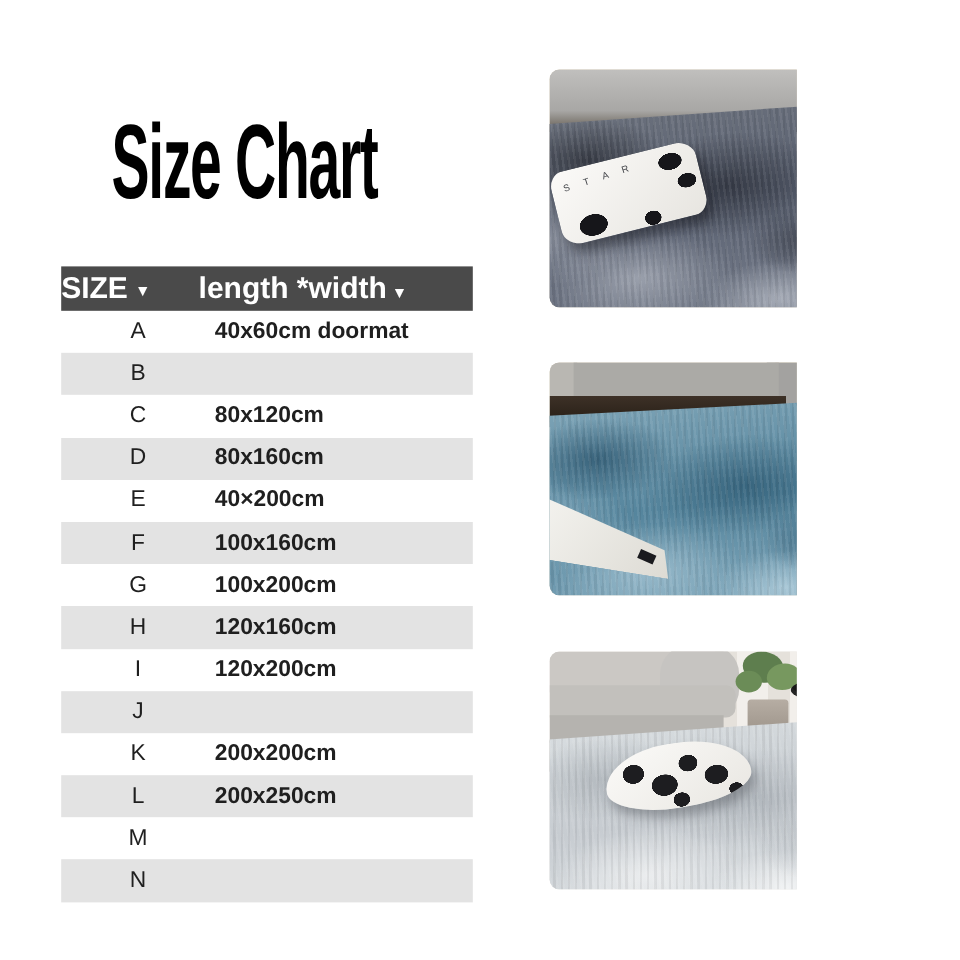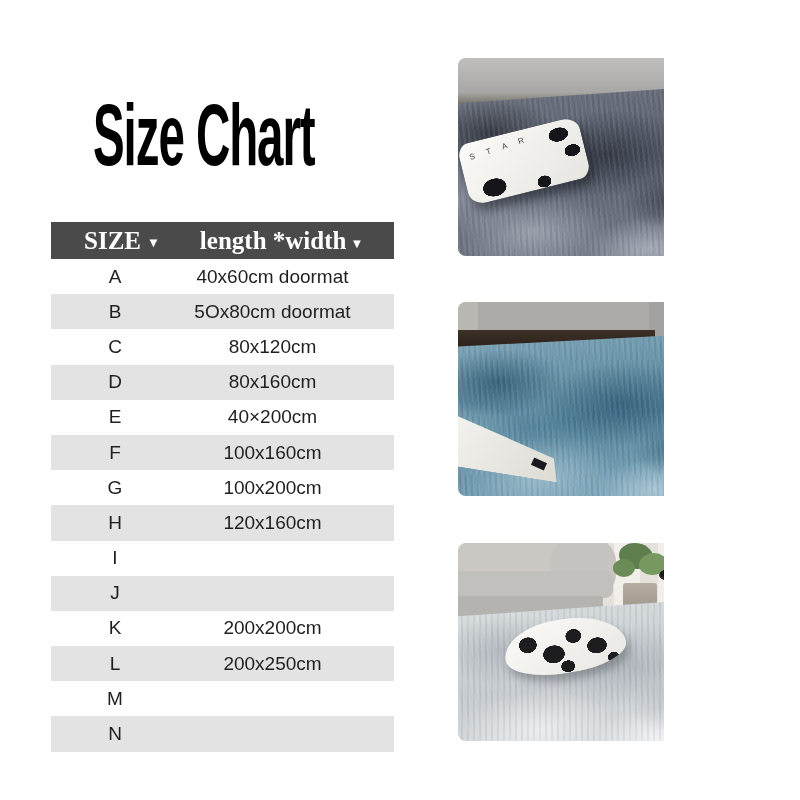--- a/index.html
+++ b/index.html
@@ -8,30 +8,30 @@
 
   
   .title{position:absolute;left:93px;top:84px;margin:0;font-size:88px;font-weight:bold;
          color:#000;letter-spacing:-2px;transform:scaleX(.54);transform-origin:left top;
          white-space:nowrap;}
 
   
   .thead{position:absolute;left:51px;top:222px;width:343px;height:37px;background:#4a4a4a;
          color:#fff;display:flex;align-items:center;padding:0;box-sizing:border-box;
          font-weight:bold;font-size:25px;}
-  .thead .h-size{margin-left:33px;font-family:Liberation Serif, serif;}
+  .thead .h-size{}
   .thead .arrow{font-size:13px;margin-left:6px;position:relative;top:2px;}
-  .thead .h-dim{margin-left:40px;font-family:Liberation Serif, serif;}
+  .thead .h-dim{margin-left:40px;}
   .thead .arrow2{font-size:13px;margin-left:4px;position:relative;top:3px;}
 
   .tbody{position:absolute;left:51px;top:259px;width:343px;}
   .row{display:flex;align-items:center;height:35.2px;font-size:19px;color:#1f1f1f;}
   .row.alt{background:#e3e3e3;}
   .col-size{width:128px;text-align:center;}
-  .col-dim{flex:1;text-align:center;margin-right:28px;}
+  .col-dim{flex:1;text-align:left;margin-right:28px;font-weight:bold;}
 
   
   .photo{position:absolute;left:458px;width:329px;border-radius:8px;overflow:hidden;margin:0;}
   .photo div{position:absolute;}
   .fur::after{content:"";position:absolute;inset:0;
       background:repeating-linear-gradient(86deg,rgba(255,255,255,.07) 0 2px,transparent 2px 5px),
                  repeating-linear-gradient(94deg,rgba(0,0,0,.06) 0 2px,transparent 2px 6px);}
 
   
   .photo1{top:58px;height:198px;background:#d2c8b5;}
@@ -162,21 +162,20 @@
     <span class="arrow2">▼</span>
   </div>
 
   <div class="tbody">
       <div class="row">
       <span class="col-size">A</span>
       <span class="col-dim">40x60cm doormat</span>
     </div>
       <div class="row alt">
       <span class="col-size">B</span>
-      <span class="col-dim">5Ox80cm doormat</span>
     </div>
       <div class="row">
       <span class="col-size">C</span>
       <span class="col-dim">80x120cm</span>
     </div>
       <div class="row alt">
       <span class="col-size">D</span>
       <span class="col-dim">80x160cm</span>
     </div>
       <div class="row">
@@ -190,20 +189,21 @@
       <div class="row">
       <span class="col-size">G</span>
       <span class="col-dim">100x200cm</span>
     </div>
       <div class="row alt">
       <span class="col-size">H</span>
       <span class="col-dim">120x160cm</span>
     </div>
       <div class="row">
       <span class="col-size">I</span>
+      <span class="col-dim">120x200cm</span>
     </div>
       <div class="row alt">
       <span class="col-size">J</span>
     </div>
       <div class="row">
       <span class="col-size">K</span>
       <span class="col-dim">200x200cm</span>
     </div>
       <div class="row alt">
       <span class="col-size">L</span>

